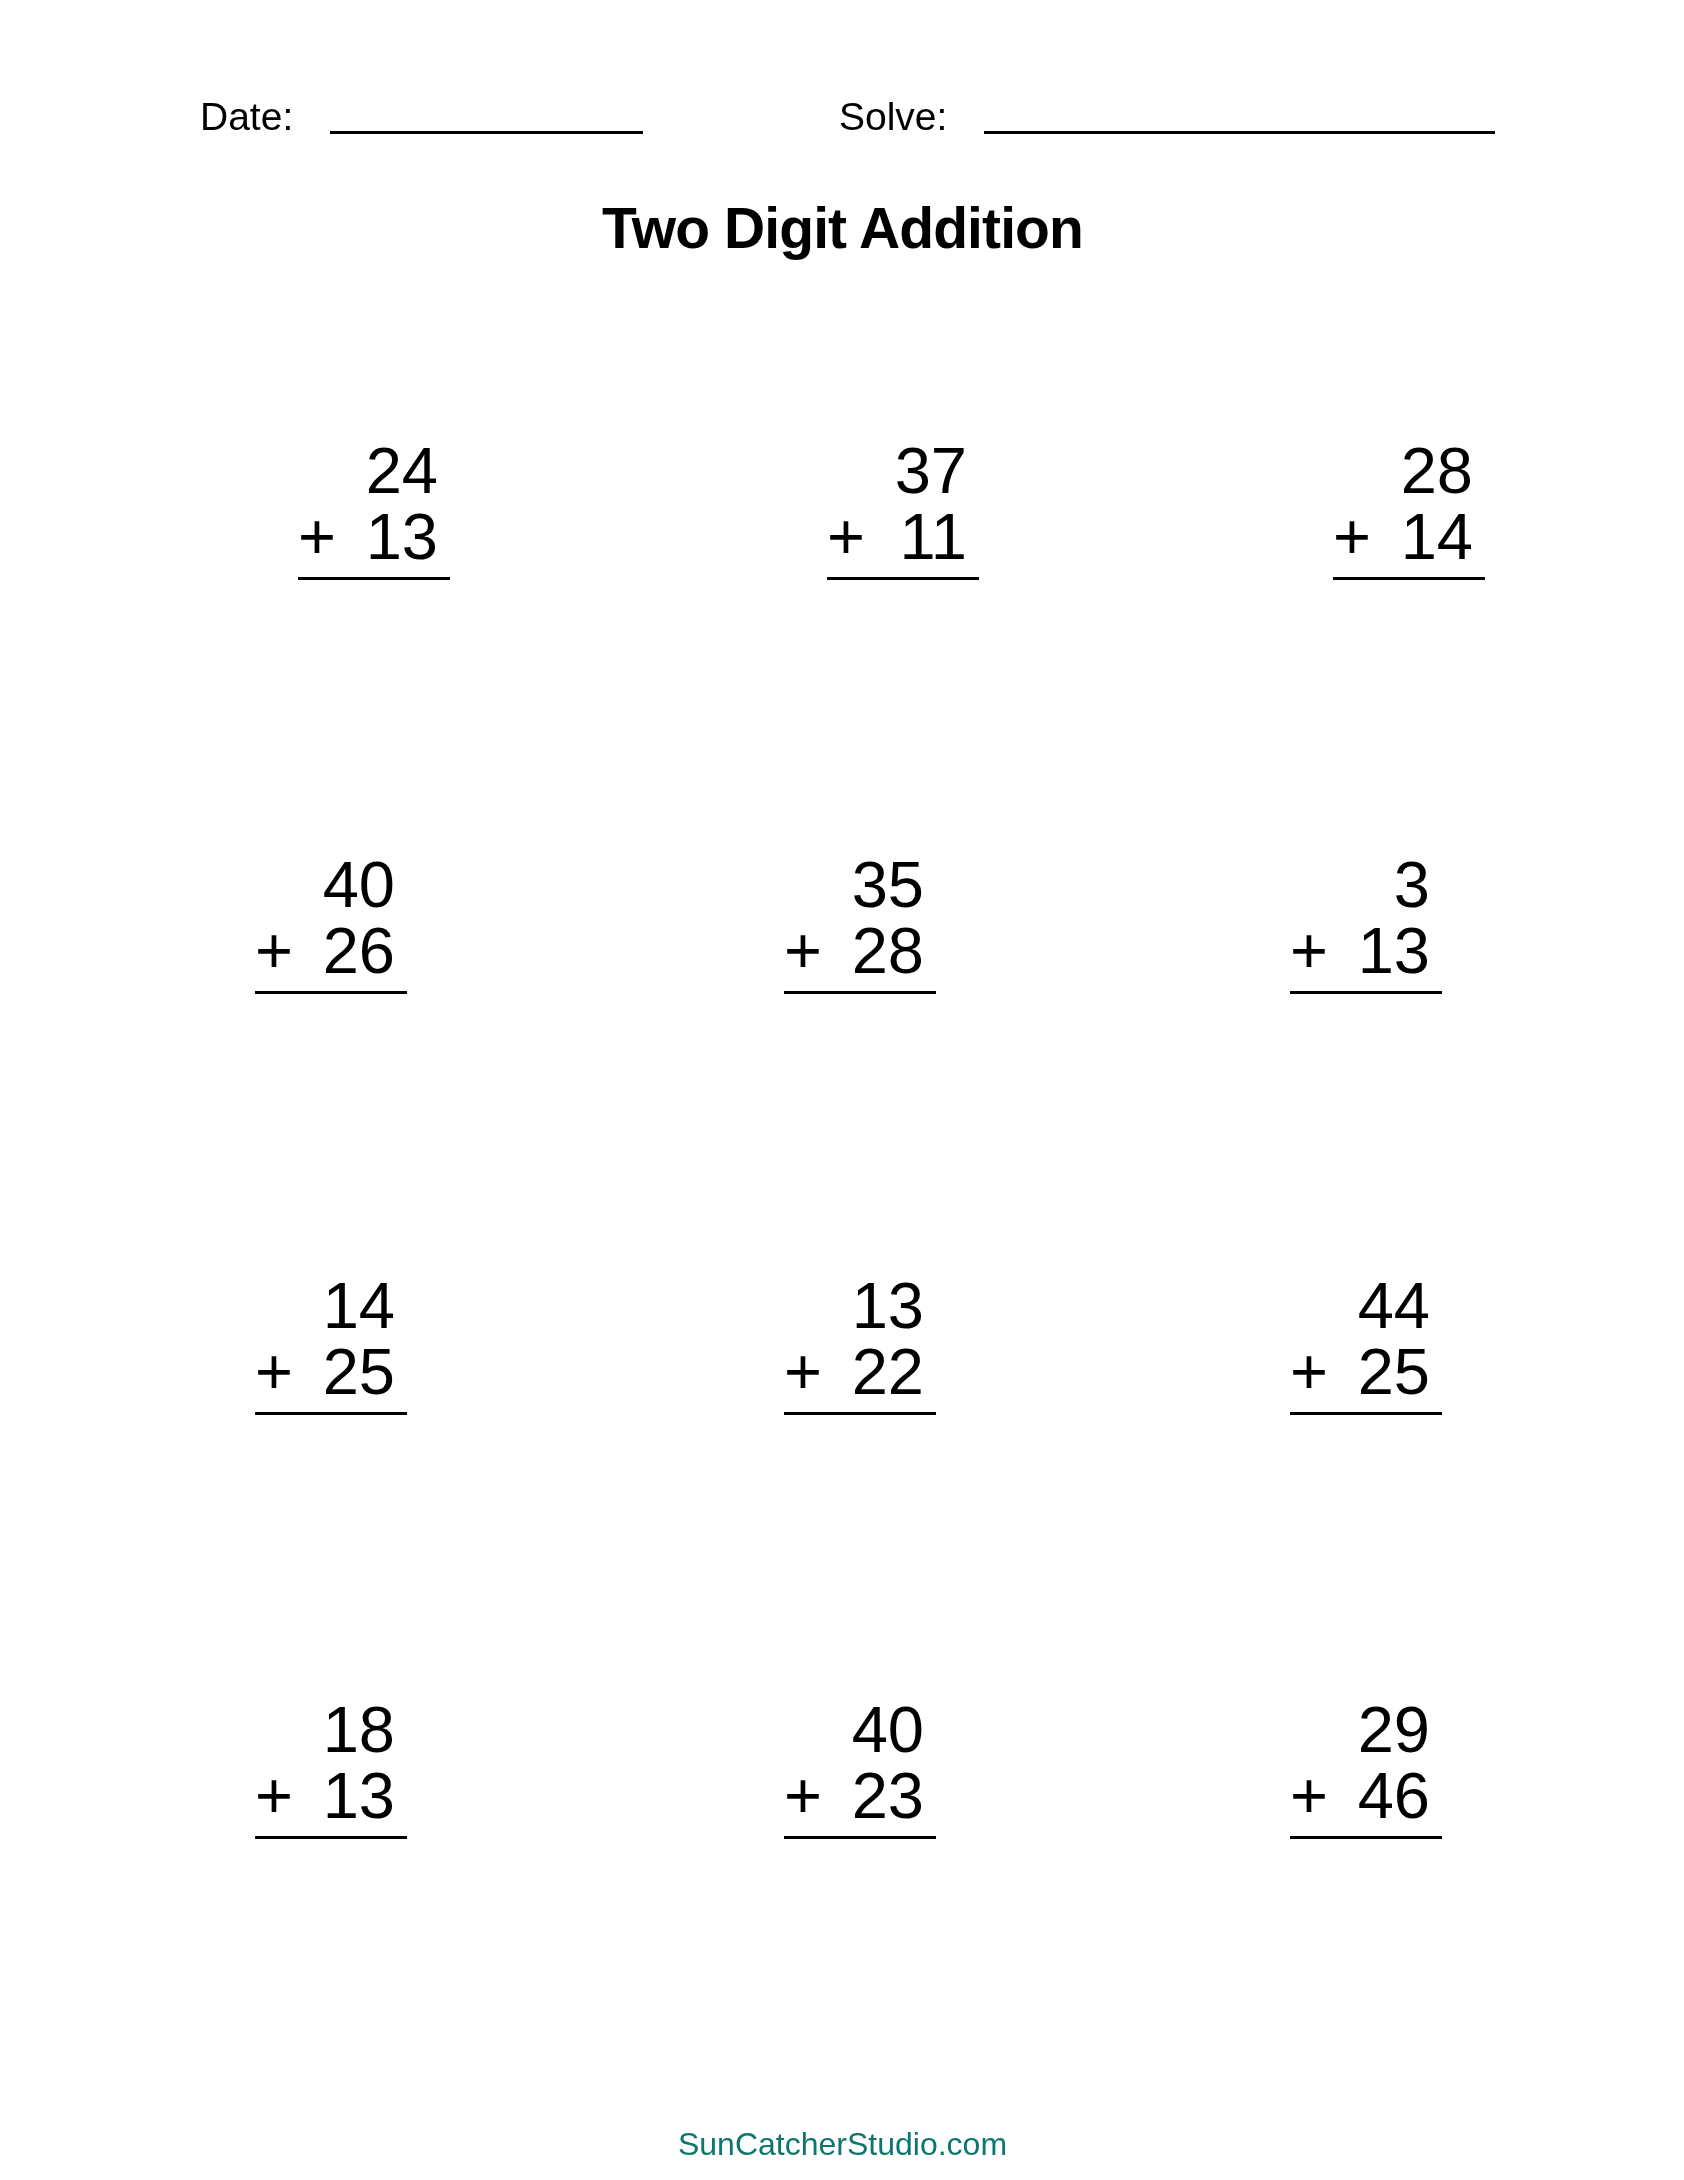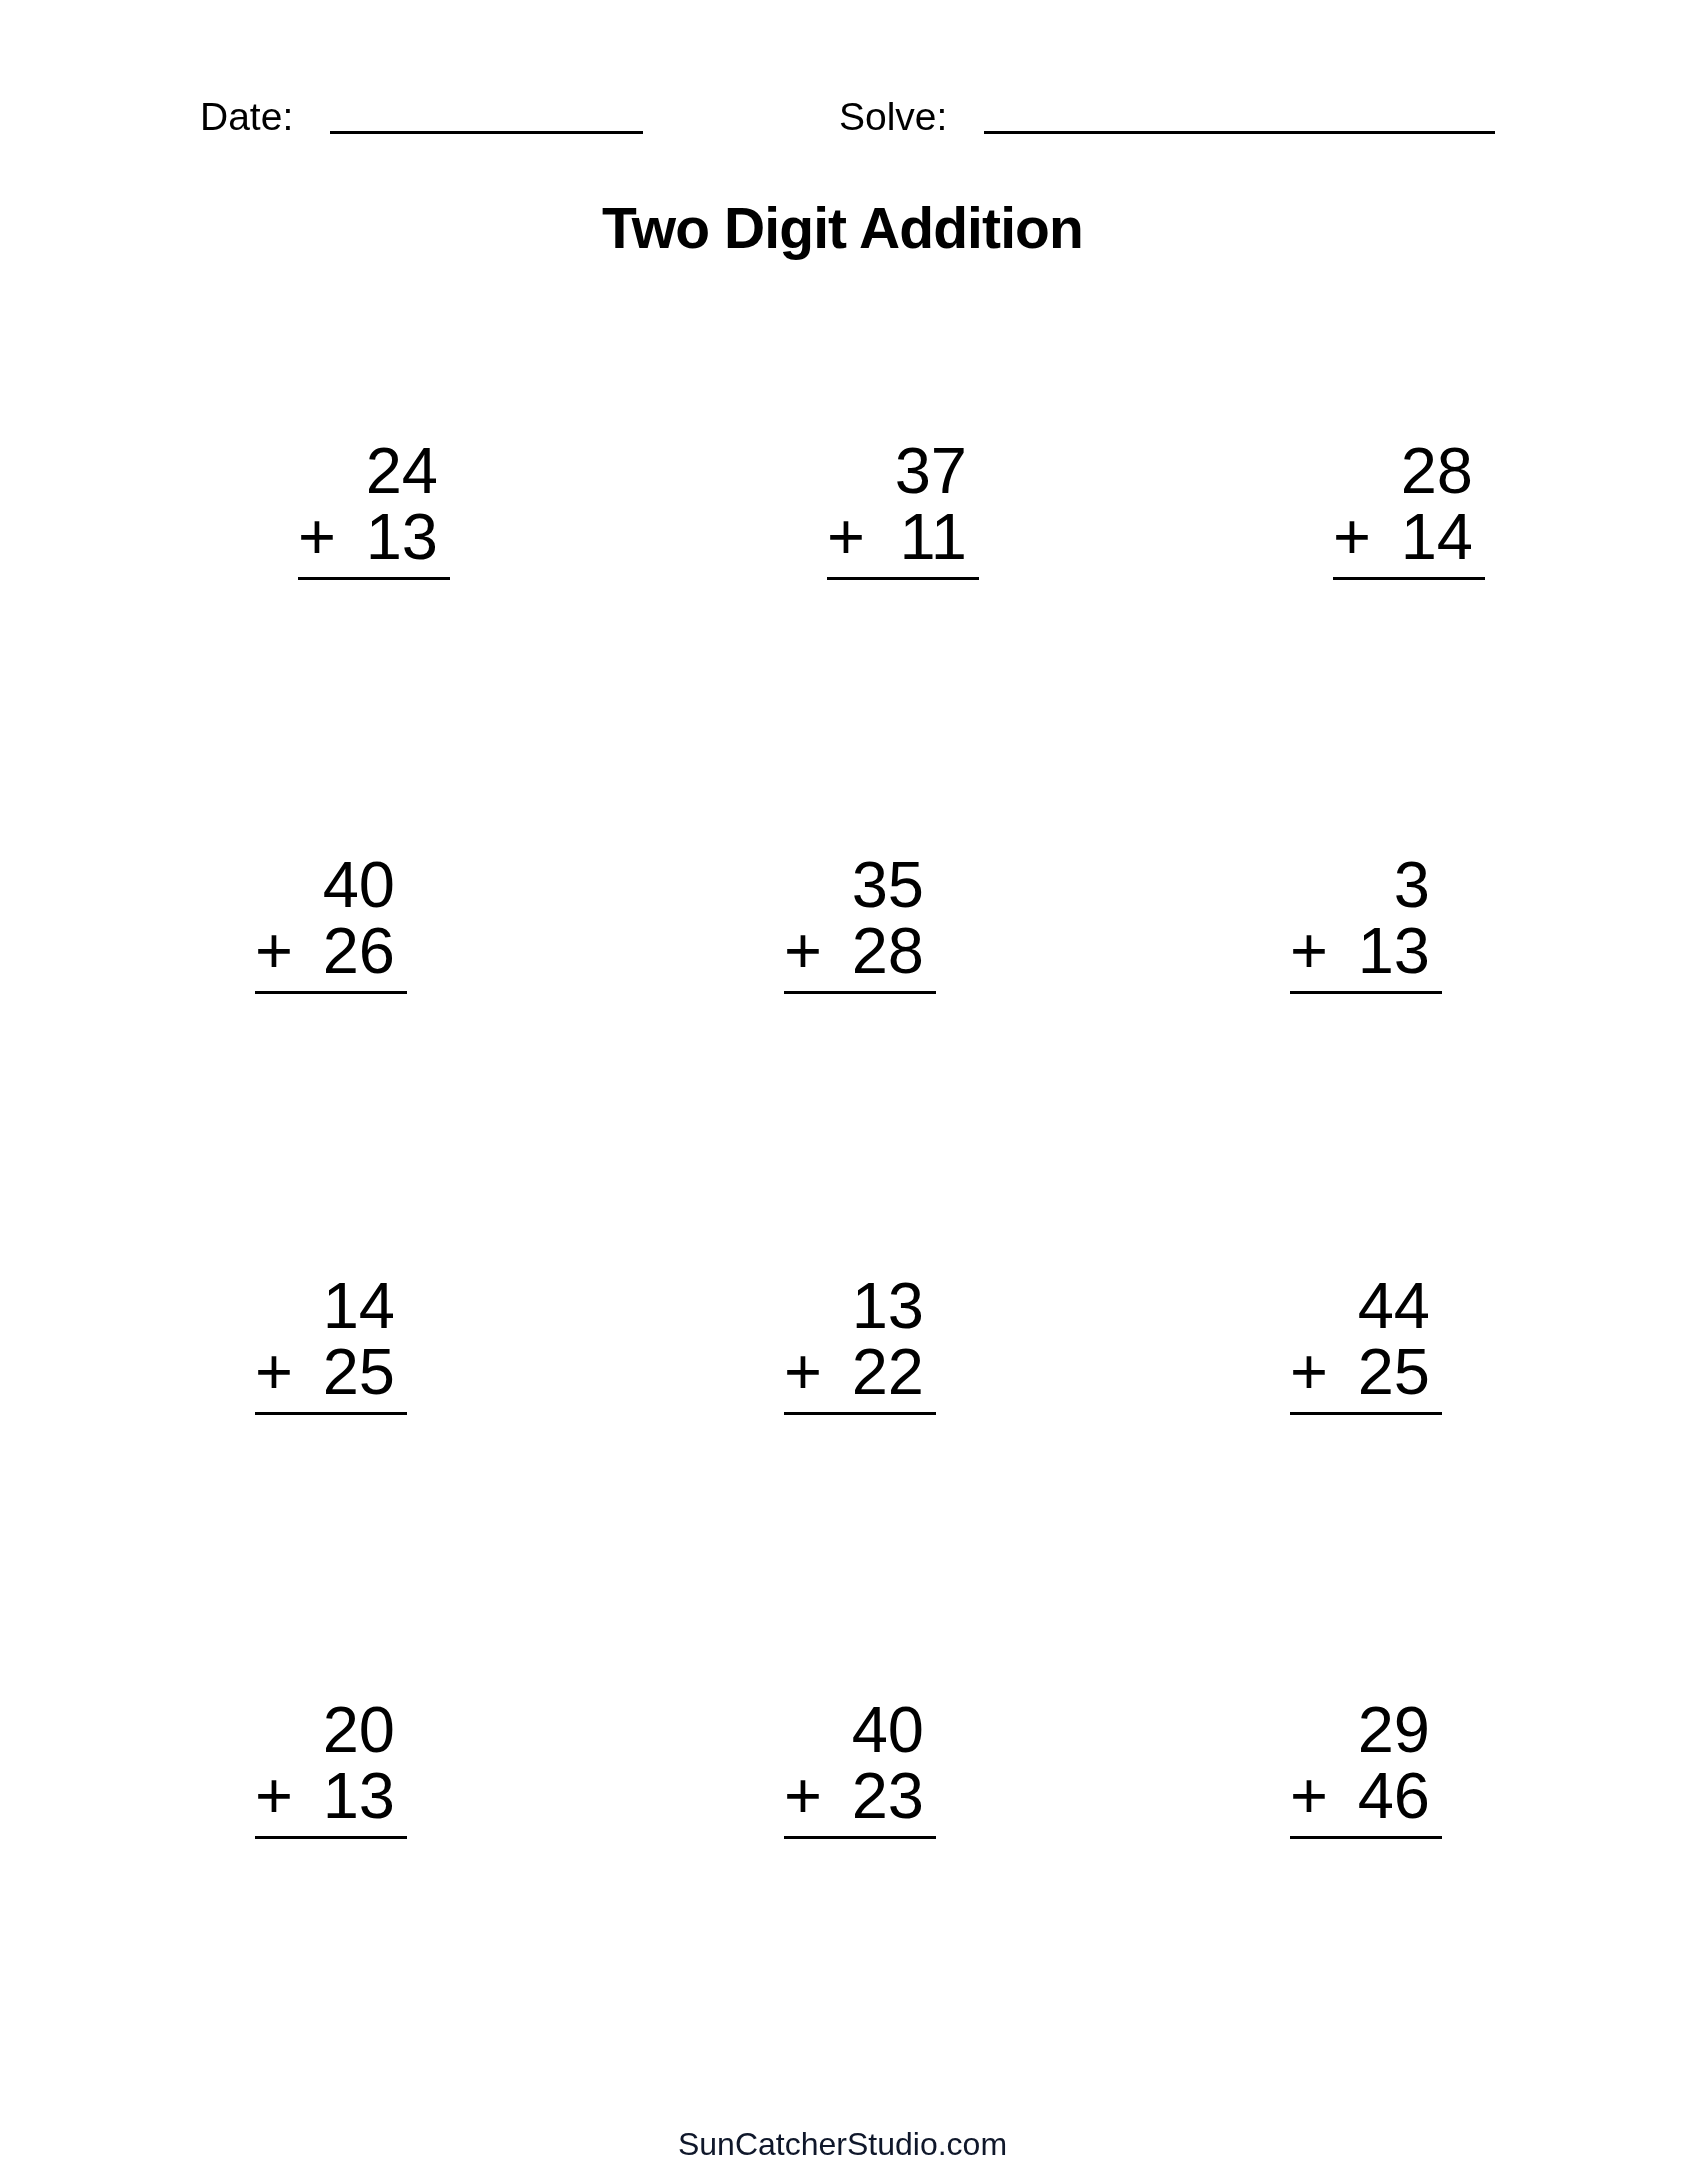--- a/index.html
+++ b/index.html
@@ -97,21 +97,21 @@
   }
 
   
   .footer {
     position: absolute;
     top: 2126px;
     left: 0;
     width: 100%;
     text-align: center;
     font-size: 32px;
-    color: #0f172a;
+    color: #0f766e;
   }
 </style>
 </head>
 <body>
 
 <div class="page">
 
   <div class="header-row">
     <div class="field field-date">
       <span class="field-label">Date:</span>
@@ -194,21 +194,21 @@
   <div class="problem c3 r3">
     <div class="num-top">44</div>
     <div class="num-bottom">
       <span class="plus">+</span>
       <span>25</span>
     </div>
     <div class="answer-rule"></div>
   </div>
 
   <div class="problem c1 r4">
-    <div class="num-top">20</div>
+    <div class="num-top">18</div>
     <div class="num-bottom">
       <span class="plus">+</span>
       <span>13</span>
     </div>
     <div class="answer-rule"></div>
   </div>
   <div class="problem c2 r4">
     <div class="num-top">40</div>
     <div class="num-bottom">
       <span class="plus">+</span>

